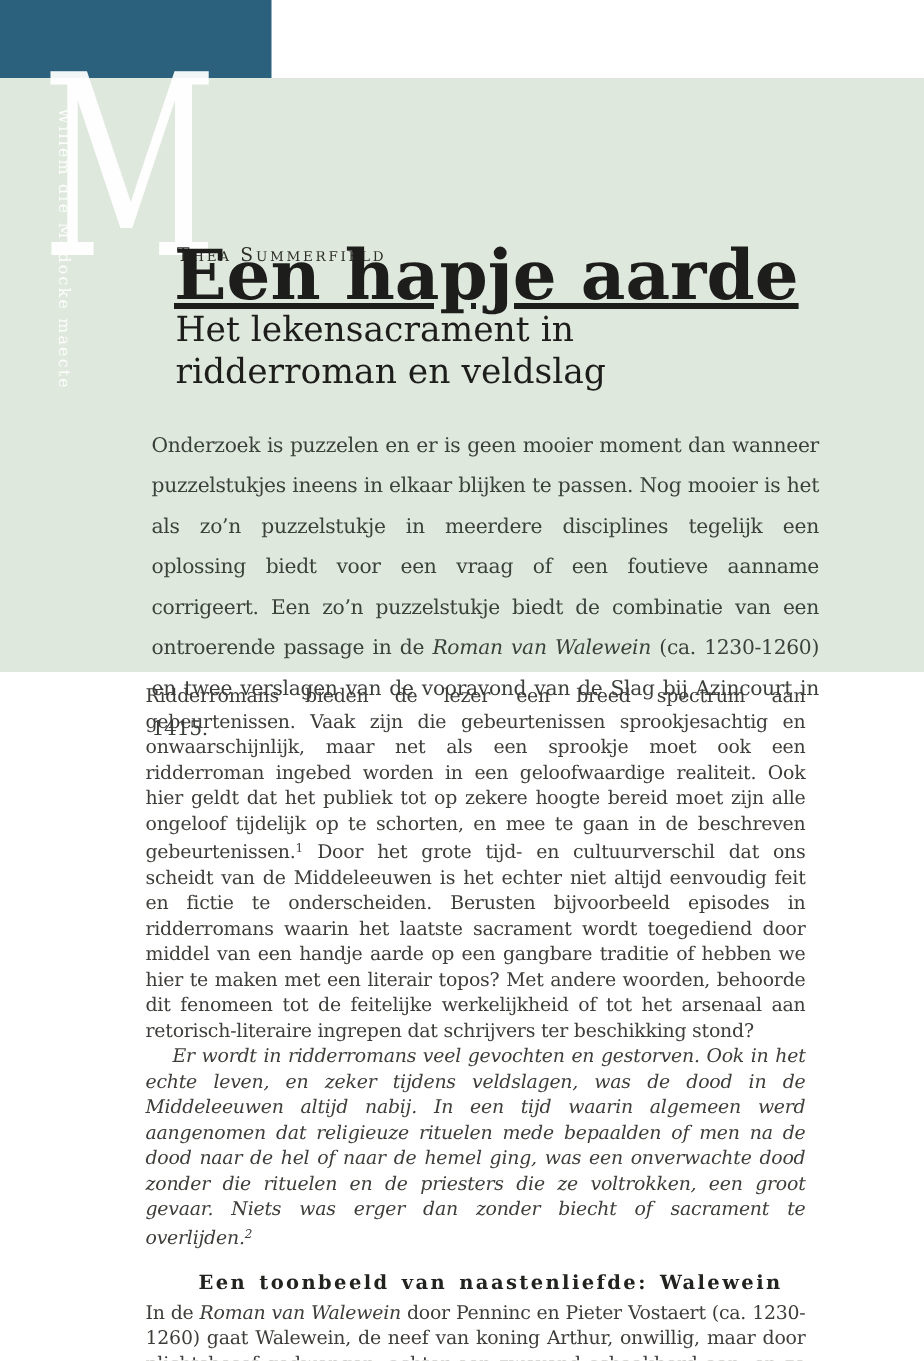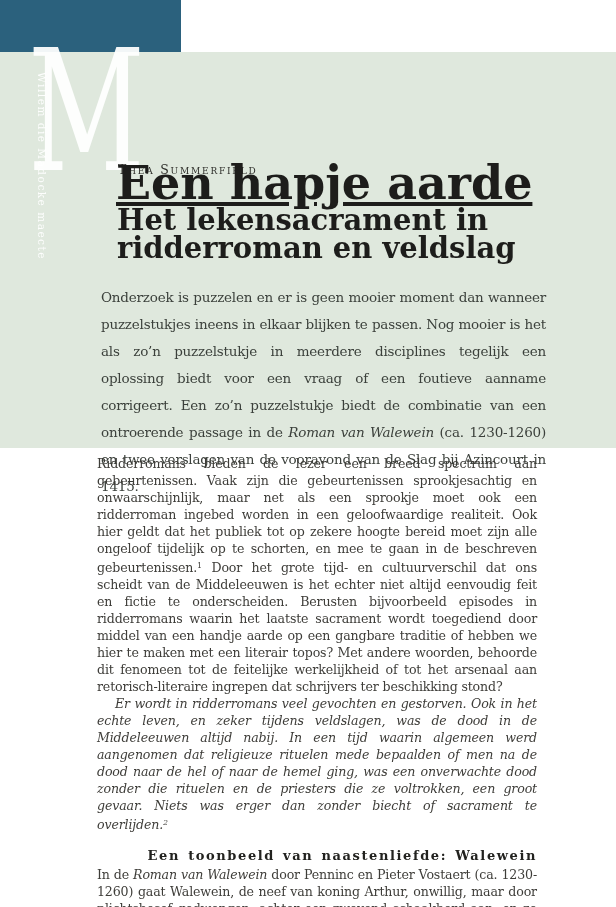--- a/index.html
+++ b/index.html
@@ -45,21 +45,21 @@
   }
   .title{
     position:absolute;left:116px;top:104px;margin:0;
     font-size:46px;font-weight:bold;line-height:1.2;
     color:#1d1d1b;
     text-decoration:underline;
   }
   .subtitle{
     position:absolute;left:117px;top:154px;margin:0;
     width:400px;
-    font-size:29px;font-weight:bold;line-height:28px;
+    font-size:23px;font-weight:normal;line-height:28px;
     color:#1d1d1b;
   }
   .intro{
     position:absolute;left:101px;top:232px;margin:0;
     width:445px;
     font-size:13.5px;line-height:27px;letter-spacing:-0.2px;
     text-align:justify;
     color:#3b403b;
   }
   .body-text{
@@ -70,21 +70,21 @@
     color:#3e3d39;
   }
   .body-text p{margin:0;}
   .para-indent{text-indent:18px;font-style:italic;}
   .section-heading{
     margin:14px 0 2px 0;
     padding-left:20px;
     font-size:13px;font-weight:bold;
     letter-spacing:1.6px;word-spacing:2px;
     color:#22221f;
-    text-align:right;
+    text-align:center;
   }
   .fnref{font-size:8px;vertical-align:4px;letter-spacing:0;}
   i{font-style:italic;}
 </style>
 </head>
 <body>
 
 <div class="page">
 
   <div class="corner-bar"></div>

